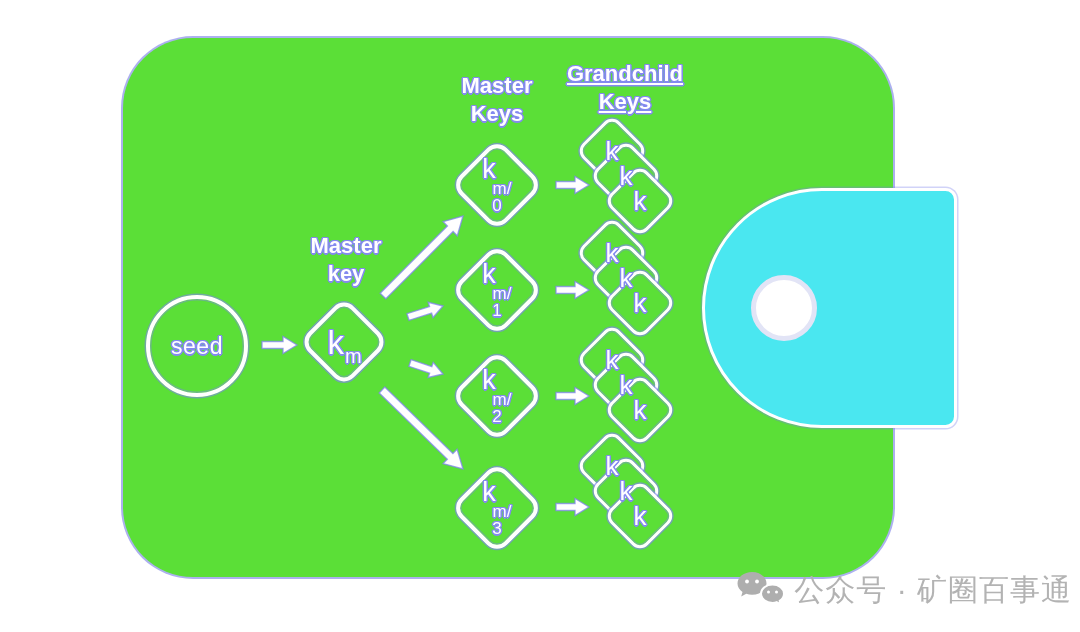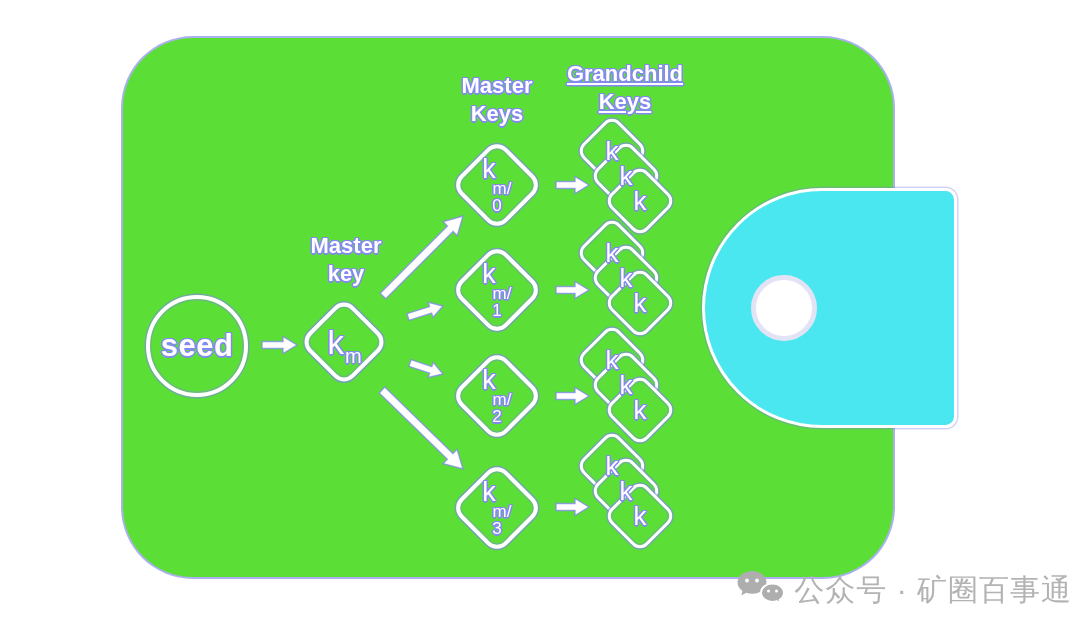--- a/index.html
+++ b/index.html
@@ -35,21 +35,21 @@
       -1px 1px 0 #8489ef, 1px -1px 0 #8489ef;
   }
 
   
   .seed{
     position:absolute;left:146px;top:295px;width:102px;height:102px;border-radius:50%;
     border:4px solid #ffffff;
     box-shadow:0 0 0 1.5px rgba(128,132,238,0.6), inset 0 0 0 1.5px rgba(128,132,238,0.45);
     display:flex;align-items:center;justify-content:center;
   }
-  .seed-label{font-size:31px;font-weight:700;letter-spacing:0.5px;}
+  .seed-label{font-size:23px;font-weight:400;letter-spacing:0.5px;}
 
   
   .diamond{position:absolute;}
   .diamond .shape{
     position:absolute;inset:0;background:#5bdf37;
     border:4px solid #ffffff;border-radius:14px;transform:rotate(45deg);
     box-shadow:0 0 0 1.5px rgba(128,132,238,0.65), inset 0 0 0 1.5px rgba(128,132,238,0.45);
   }
   .diamond .label{
     position:absolute;inset:0;z-index:2;display:flex;flex-direction:column;
@@ -85,21 +85,21 @@
   .hdr{position:absolute;text-align:center;font-weight:600;font-size:22px;line-height:28px;}
   .master-label{left:286px;top:232px;width:120px;}
   .child-header{left:437px;top:72px;width:120px;}
   .grandchild-header{left:535px;top:60px;width:180px;text-decoration:underline;}
 
   
   #arrow-layer{position:absolute;left:0;top:0;width:1080px;height:632px;pointer-events:none;}
 
   
   .watermark{position:absolute;right:6px;bottom:2px;width:370px;height:60px;}
-  .wm-row{position:absolute;right:2px;top:0;display:flex;align-items:flex-start;gap:8px;}
+  .wm-row{position:absolute;right:2px;top:0;display:flex;align-items:center;gap:8px;}
   .wm-text{font-size:30px;color:#b3b3b3;letter-spacing:1px;white-space:nowrap;}
   .wm-url{position:absolute;right:2px;bottom:2px;font-family:"Liberation Serif","DejaVu Serif",serif;
     font-style:italic;font-weight:700;font-size:21px;color:#17386b;}
 </style>
 </head>
 <body>
 
 <div id="canvas">
 
   <div class="wallet"></div>

